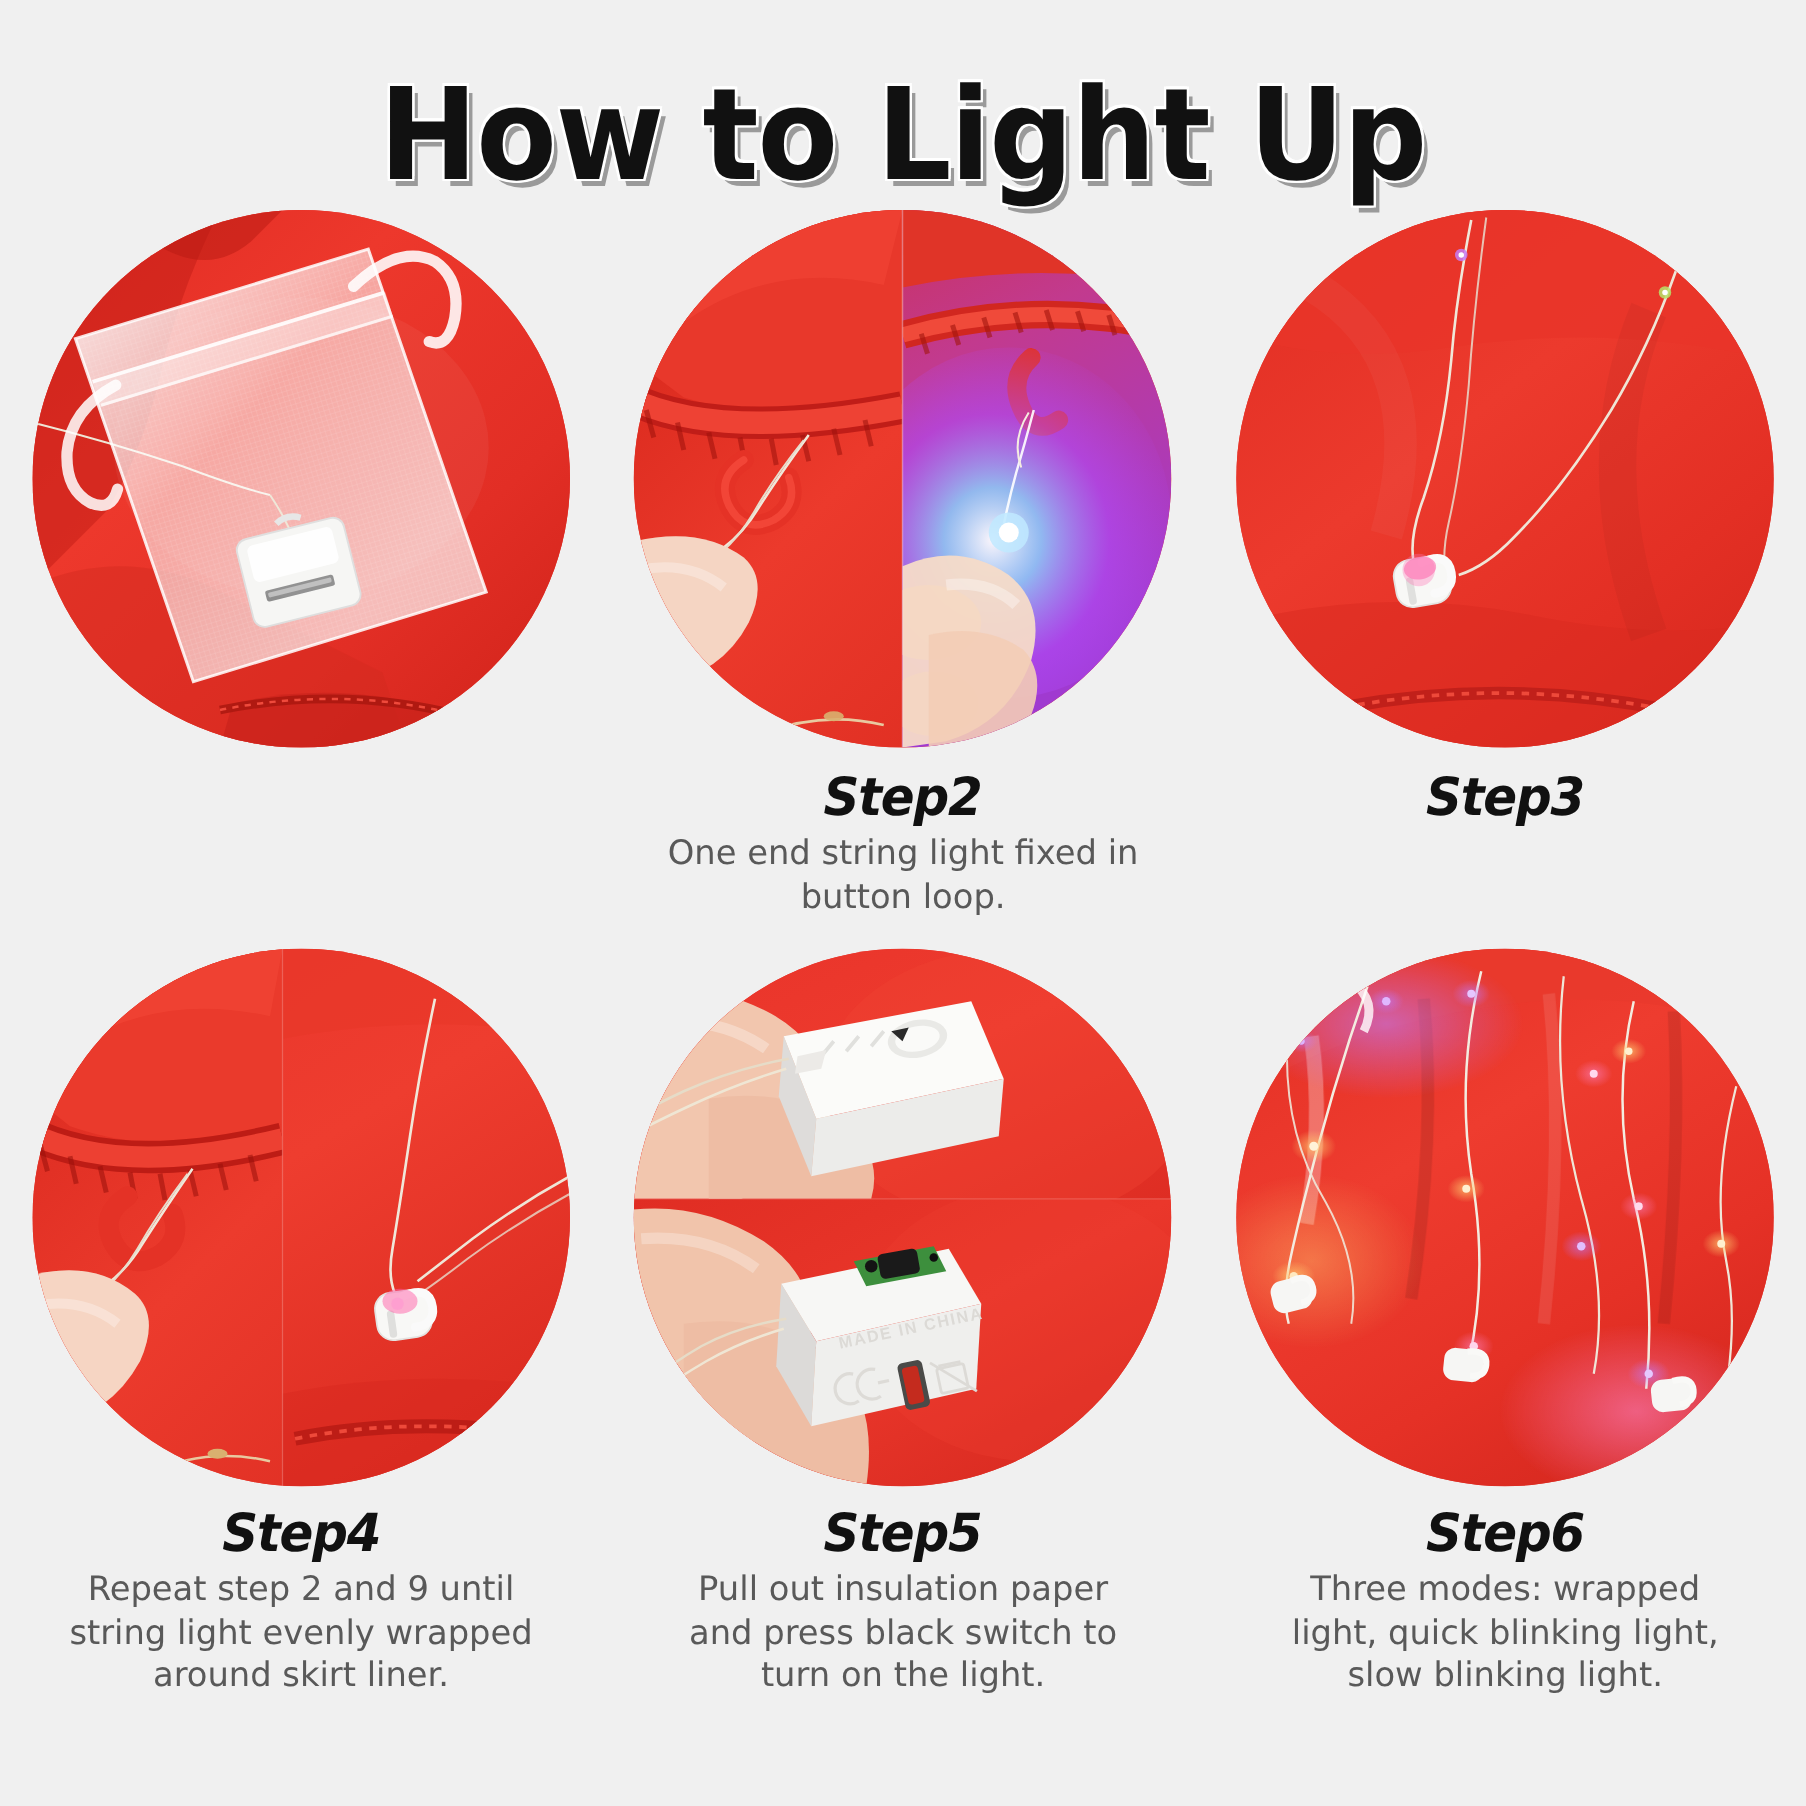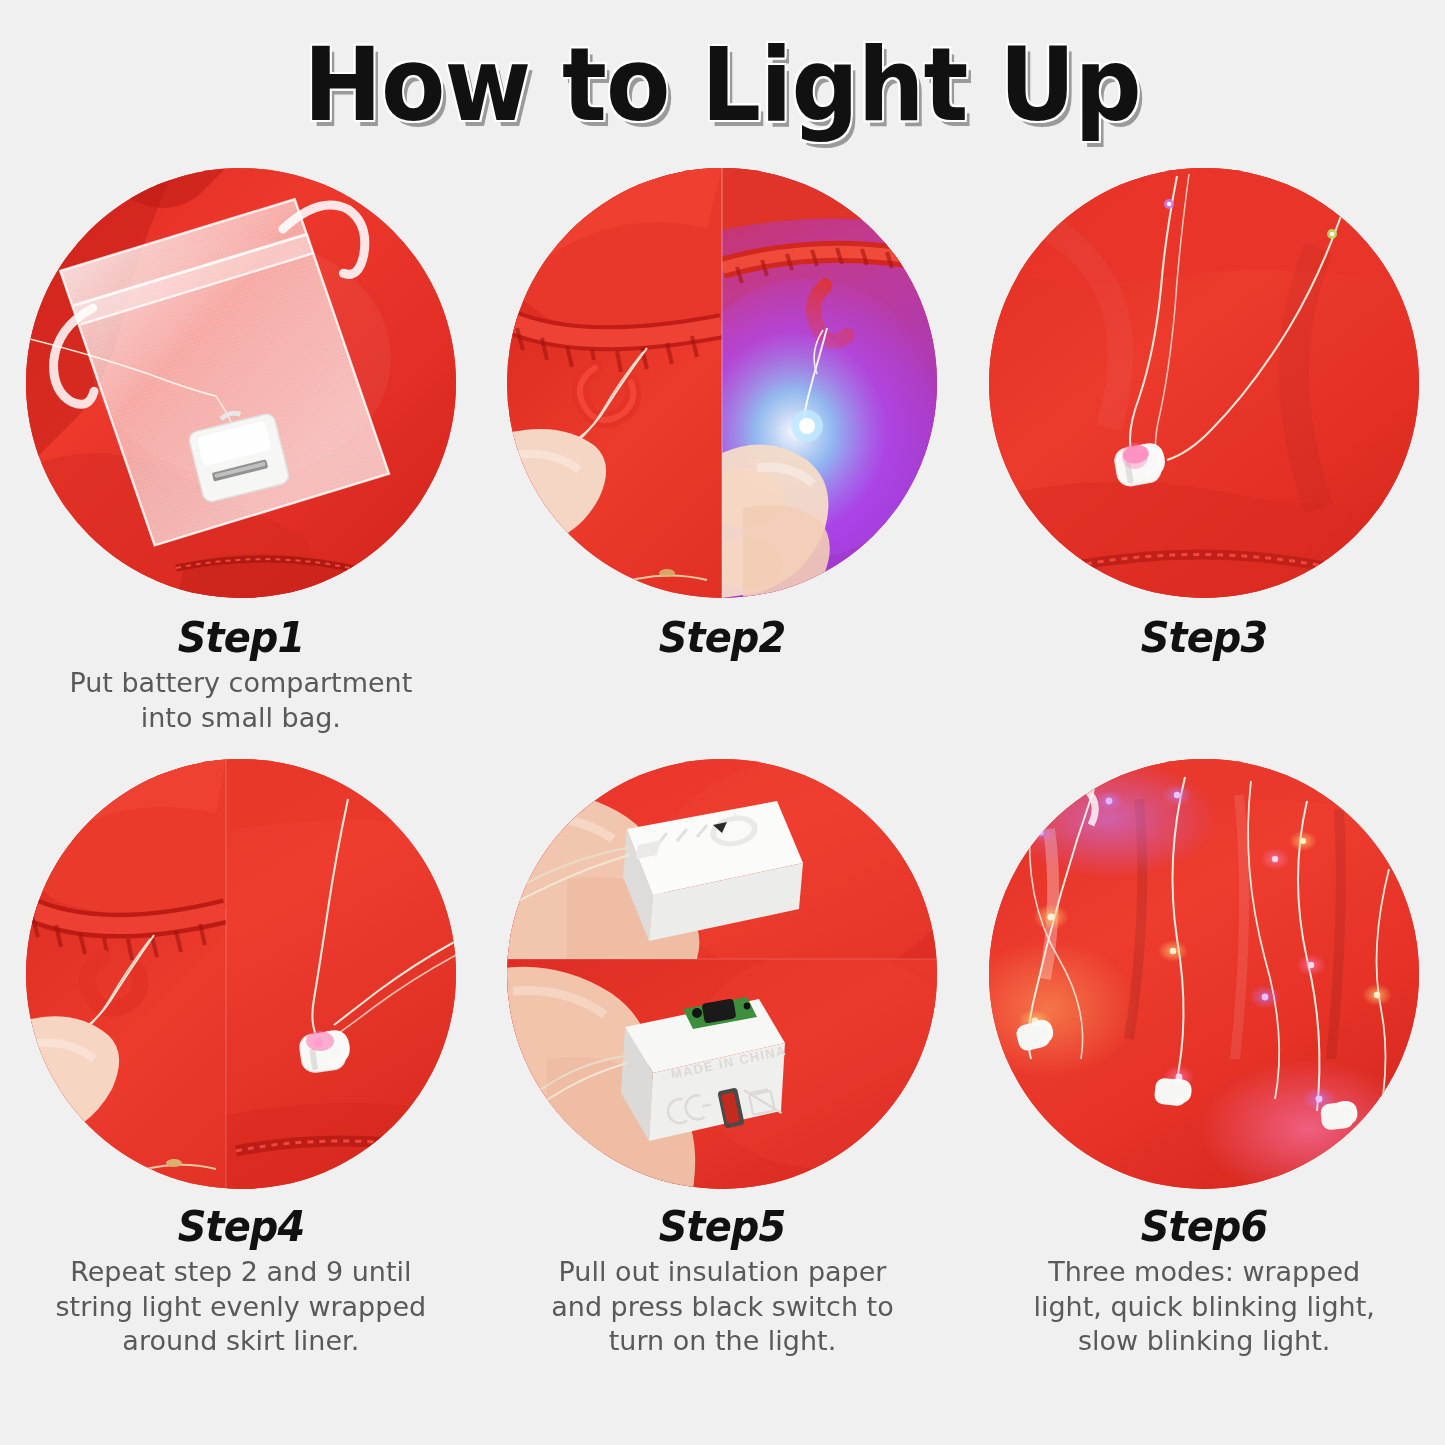--- a/index.html
+++ b/index.html
@@ -9,21 +9,21 @@
     font-family:"Liberation Sans", sans-serif;
     overflow:hidden;
     position:relative;
   }
 
   
   .title-wrap{
     width:100%;
     height:168px;
     display:flex;
-    align-items:center;
+    align-items:flex-end;
     justify-content:center;
     padding-top:0;
   }
   .title{
     font-family:"DejaVu Sans", sans-serif;
     font-weight:bold;
     font-size:102px;
     letter-spacing:-1px;
     color:#111111;
     transform:scaleX(0.92);
@@ -146,25 +146,20 @@
           <rect x="168" y="252" width="88" height="72" rx="9" fill="#f6f6f4"></rect>
           <rect x="168" y="252" width="88" height="72" rx="9" fill="none" stroke="#dedede" stroke-width="1.5"></rect>
           <rect x="176" y="258" width="70" height="30" rx="5" fill="#ffffff" opacity="0.85"></rect>
           <rect x="182" y="296" width="56" height="9" rx="2" fill="#8d8d8d"></rect>
           <rect x="184" y="298" width="52" height="4" rx="1.5" fill="#bdbdbd"></rect>
           <path d="M204 246 q10 -6 20 0" stroke="#e6e6e6" stroke-width="5" fill="none"></path>
         </g>
         <ellipse cx="215" cy="190" rx="150" ry="120" fill="#ffffff" opacity="0.05"></ellipse>
       </svg>
     </div>
-    <div class="cap">
-      <div class="step-label">Step1</div>
-      <div class="step-text">Put battery compartment
-into small bag.</div>
-    </div>
   </div>
 
   <div class="cell row-top">
     <div class="photo">
       <svg viewBox="0 0 430 430" xmlns="http://www.w3.org/2000/svg">
         <defs>
           <linearGradient id="s2l" x1="0" y1="0" x2="1" y2="1">
             <stop offset="0" stop-color="#d42419"></stop>
               <stop offset="0.45" stop-color="#ec3a2c"></stop>
             <stop offset="1" stop-color="#d8281d"></stop>
@@ -238,20 +233,22 @@
           <path d="M215 285 Q260 265 300 292 Q330 316 318 360 Q300 410 250 425 L215 430 Z" fill="#f6dbc8" opacity="0.95"></path>
           <path d="M236 340 Q280 330 312 352 Q330 372 318 404 Q300 430 262 430 L236 430 Z" fill="#f3cdb6" opacity="0.9"></path>
           <path d="M250 300 Q285 296 306 316" stroke="#ffffff" stroke-width="9" fill="none" opacity="0.35"></path>
         </g>
 
         <line x1="215" y1="0" x2="215" y2="430" stroke="#ffffff" stroke-width="1.2" opacity="0.35"></line>
       </svg>
     </div>
     <div class="cap">
       <div class="step-label">Step2</div>
+      <div class="step-text">One end string light fixed in
+button loop.</div>
     </div>
   </div>
 
   <div class="cell row-top">
     <div class="photo">
       <svg viewBox="0 0 430 430" xmlns="http://www.w3.org/2000/svg">
         <defs>
           <linearGradient id="s3red" x1="0.1" y1="0" x2="0.9" y2="1">
             <stop offset="0" stop-color="#e22f24"></stop>
               <stop offset="0.4" stop-color="#ec3a2d"></stop>

